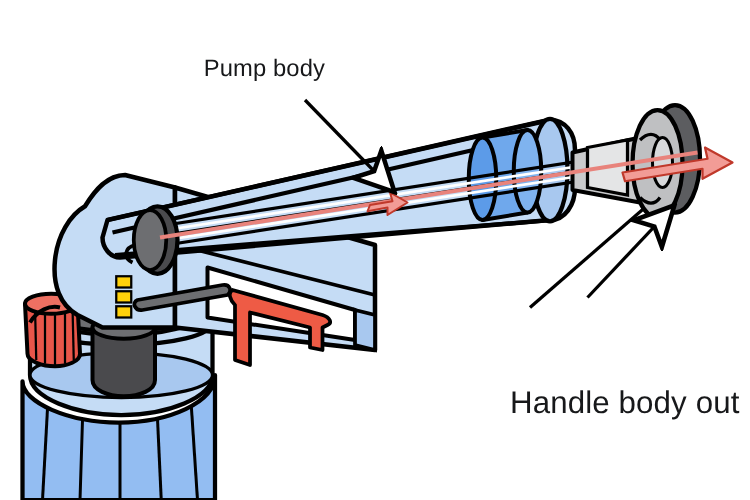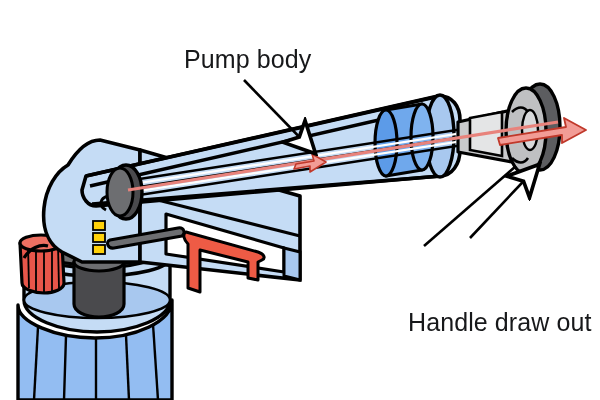--- a/index.html
+++ b/index.html
@@ -25,22 +25,22 @@
   .lbl{
     position:absolute;
     color:#17181a;
     font-family:"Liberation Sans", sans-serif;
     font-weight:400;
     line-height:1.22;
     white-space:pre;
     letter-spacing:0.1px;
   }
   #label-pump-body{
-    left:184px; top:44px;
-    font-size:25px;
+    left:163px; top:44px;
+    font-size:19px;
   }
   #label-handle{
     left:408px; top:246px;
     font-size:25px;
   }
 </style>
 </head>
 <body>
 
 <div id="stage">
@@ -192,17 +192,17 @@
 
       <path d="M470,238 L536,168" marker-end="url(#whitearrow)"></path>
       <path d="M424,246 L516,166"></path>
     </g>
 
   </svg>
 
   <div class="lbl" id="label-pump-body">Pump body</div>
 
   <div class="lbl" id="label-handle">
-    <div>Handle draw out</div>
+    <div>Handle body out</div>
     <div>to draw air in</div>
   </div>
 
 </div>
 
 </body></html>

